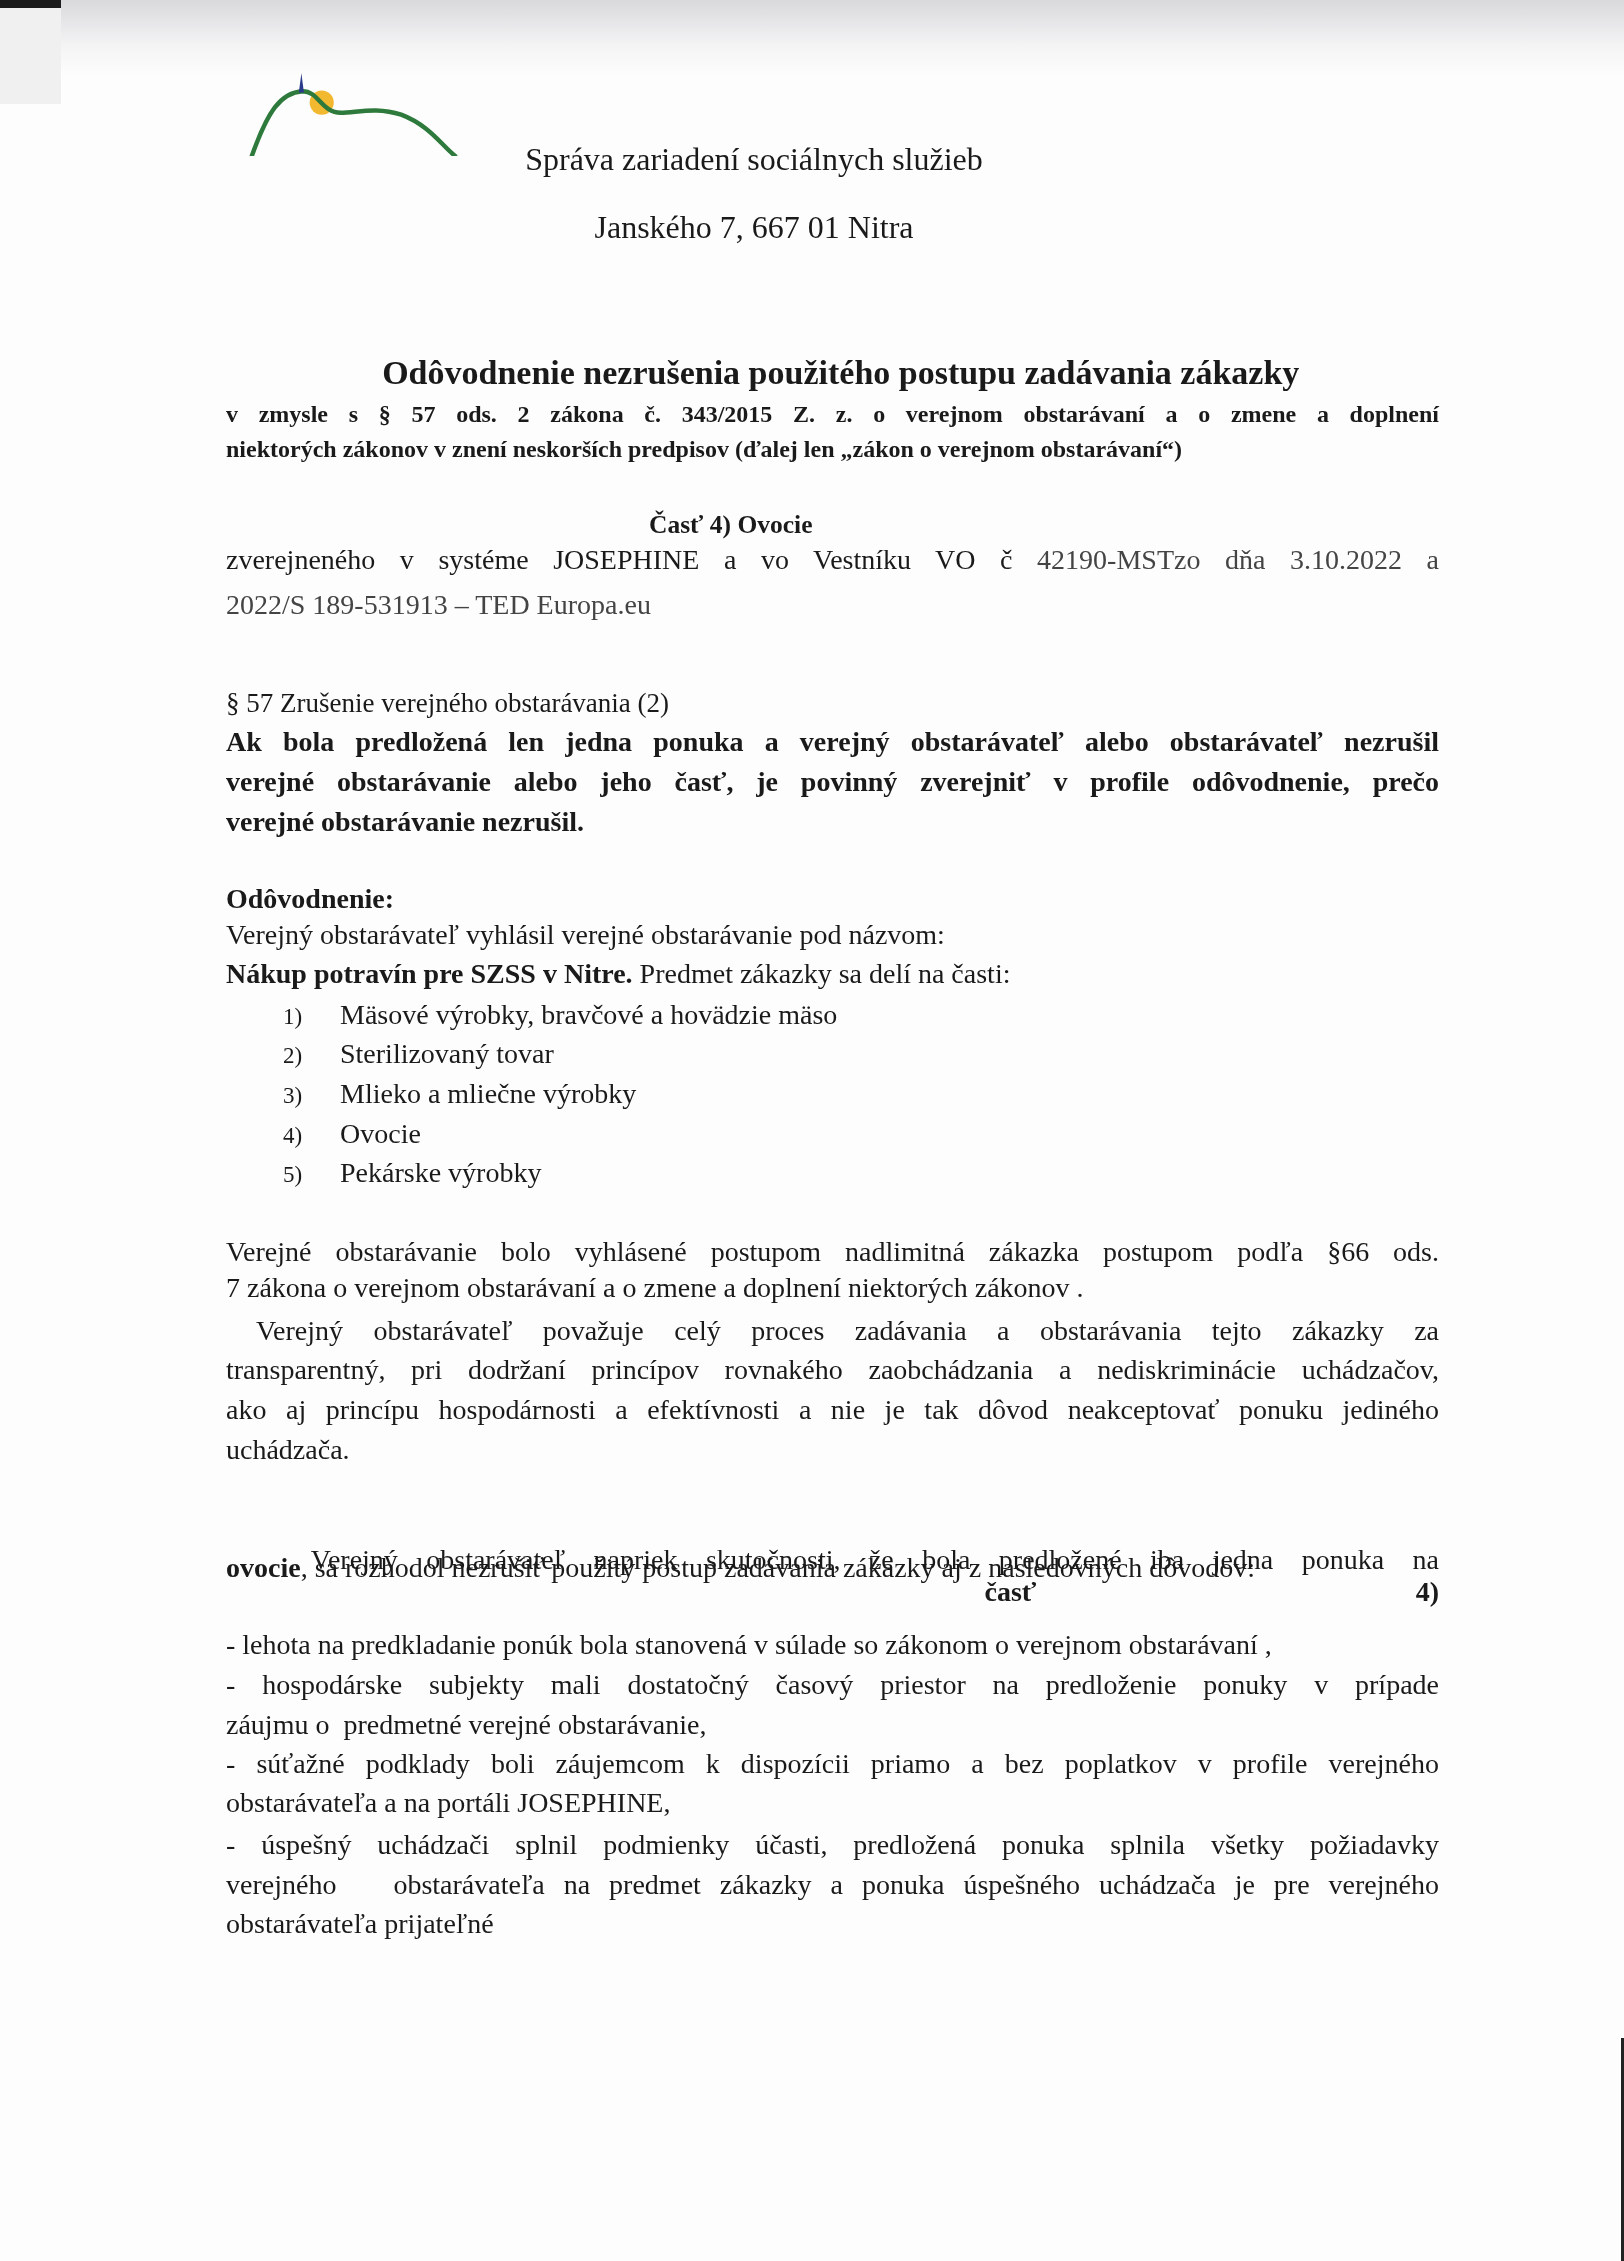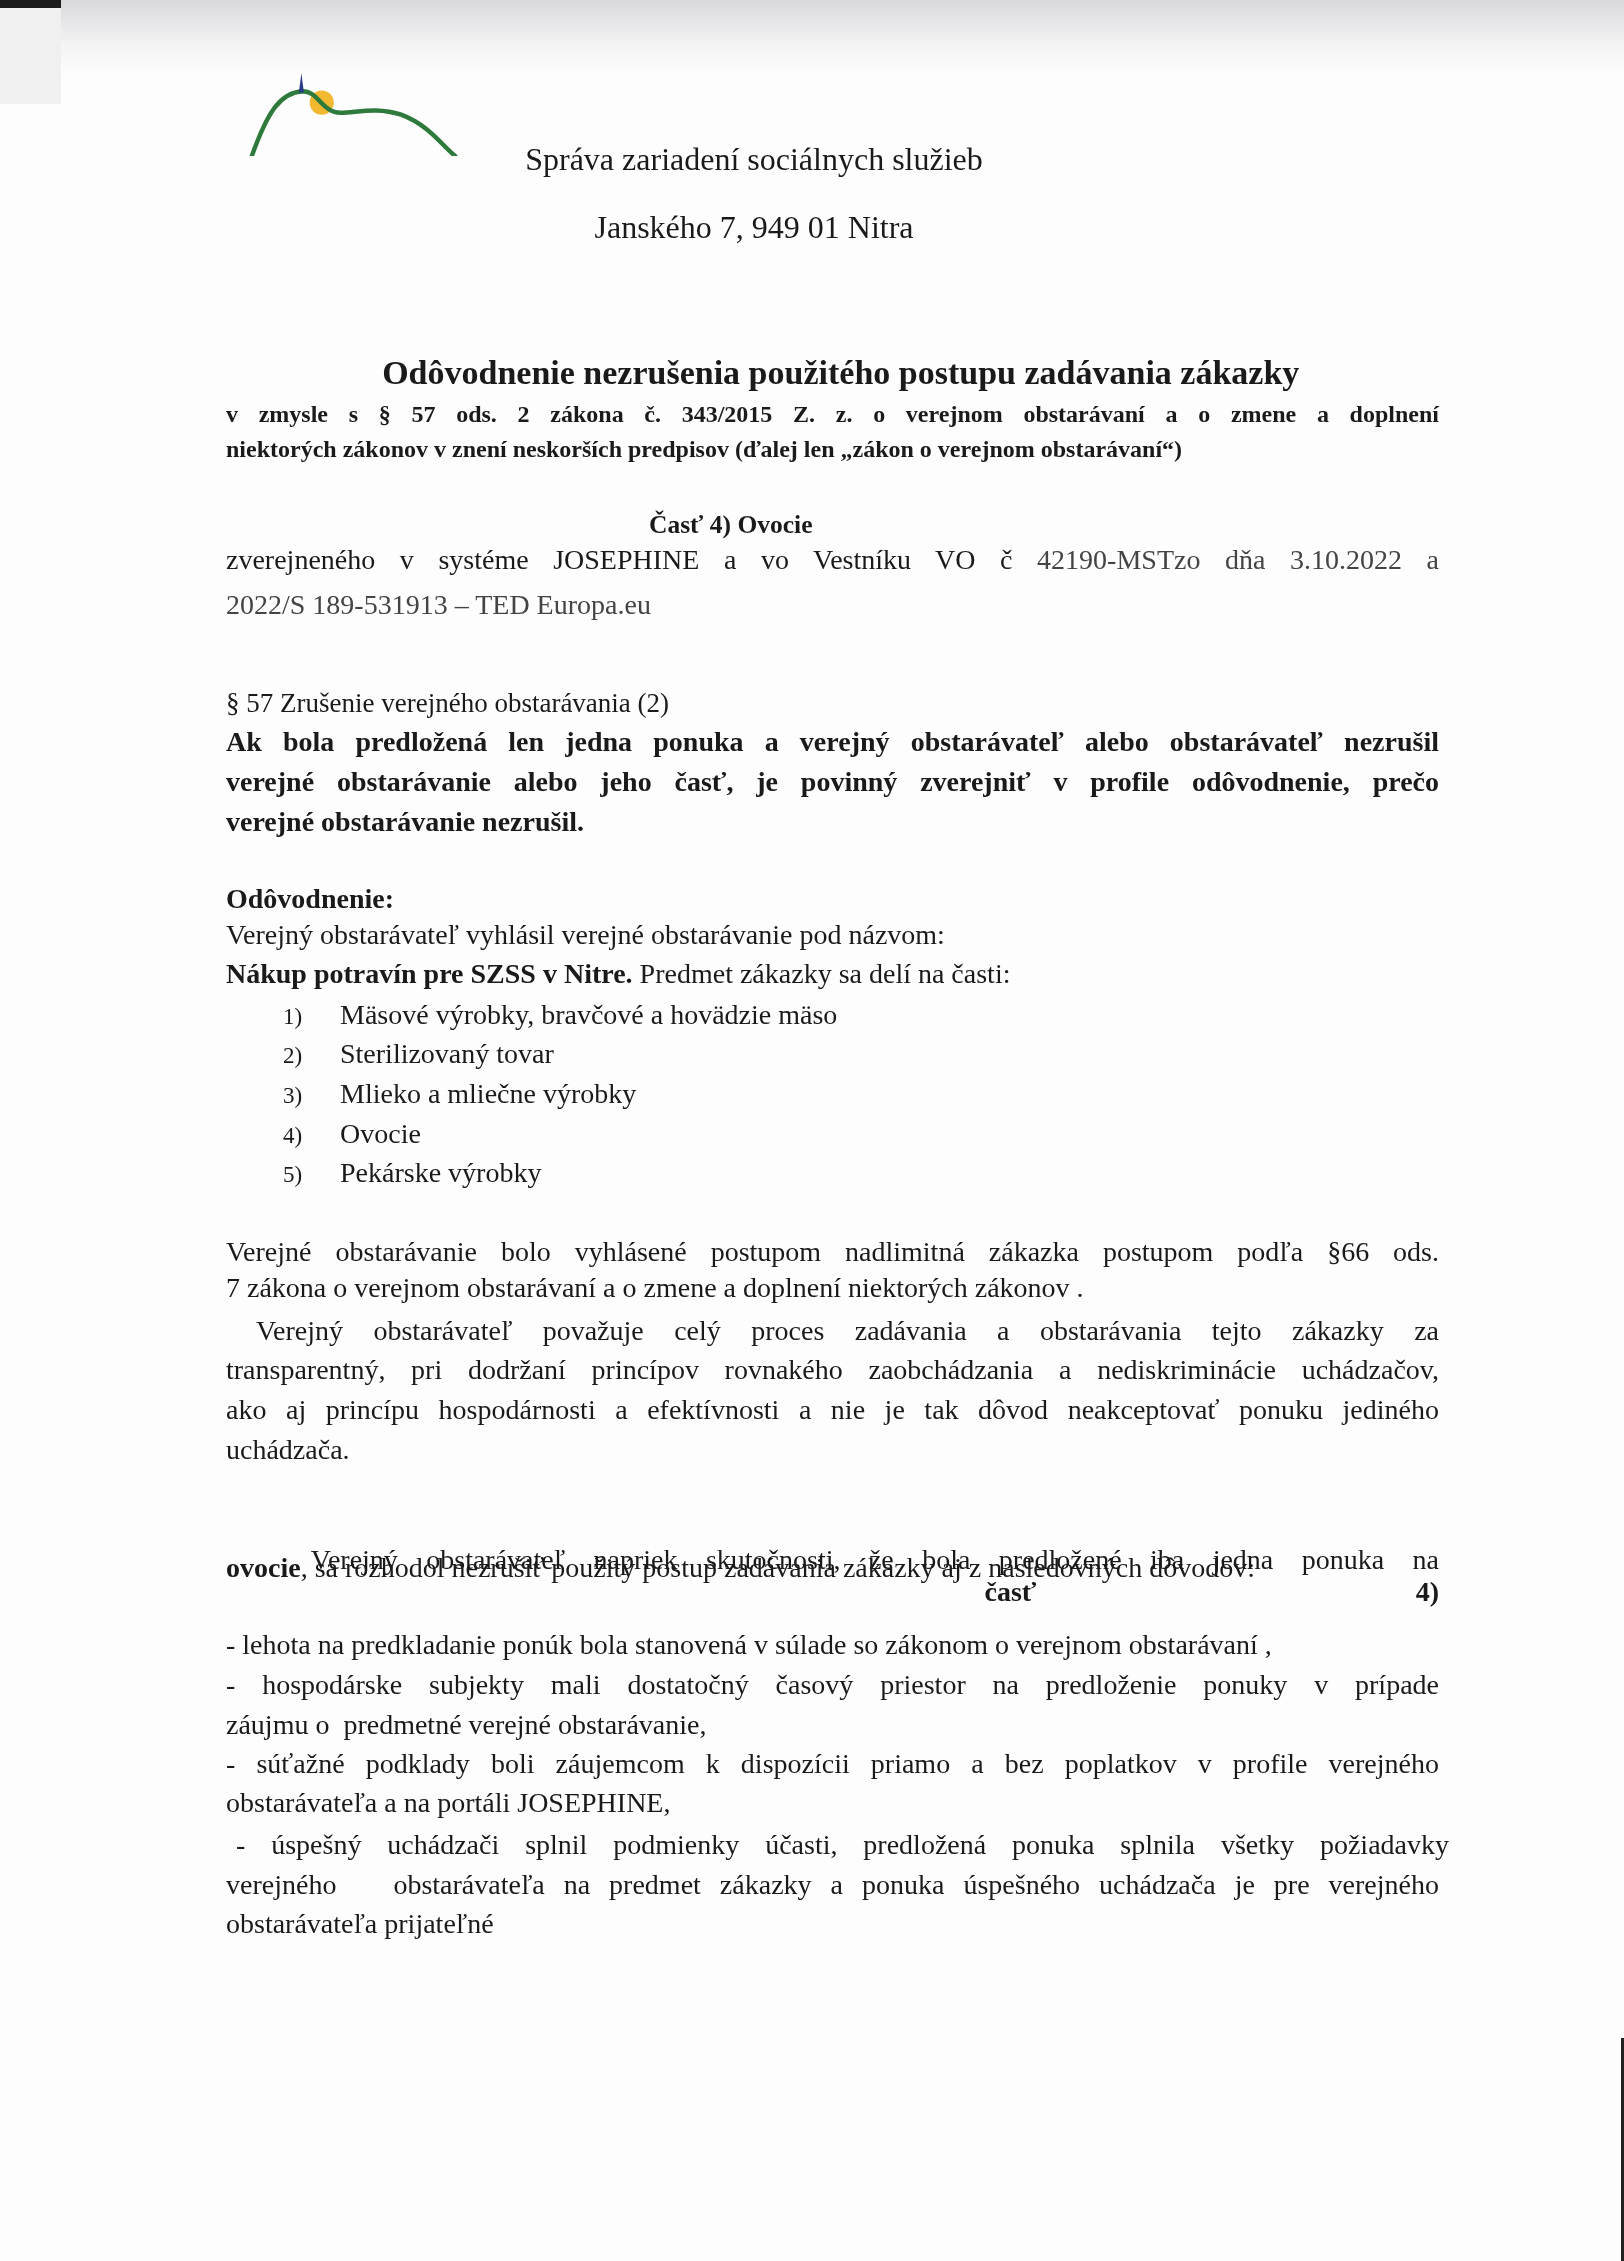--- a/index.html
+++ b/index.html
@@ -37,21 +37,21 @@
 <div class="corner-mark"></div>
 <div class="right-edge"></div>
 
 <svg class="logo" viewBox="0 0 340 140">
   <circle cx="120" cy="56" r="19" fill="#f2b830"></circle>
   <path d="M10 140 C 35 70, 55 40, 90 38 C 115 38, 120 72, 150 72 C 175 72, 205 62, 245 75 C 290 92, 310 125, 330 140" fill="none" stroke="#2e7a3c" stroke-width="7" stroke-linecap="round"></path>
   <path d="M84 40 L 88 10 L 92 40 Z" fill="#2a3a8a"></path>
 </svg>
 
 <div class="abs org" style="top:141px;">Správa zariadení sociálnych služieb</div>
-<div class="abs org" style="top:209px;">Janského 7, 949 01 Nitra</div>
+<div class="abs org" style="top:209px;">Janského 7, 667 01 Nitra</div>
 
 <div class="abs title" style="top:354px;">Odôvodnenie nezrušenia použitého postupu zadávania zákazky</div>
 <div class="abs subtitle" style="top:401px;">v zmysle s § 57 ods. 2 zákona č. 343/2015 Z. z. o verejnom obstarávaní a o zmene a doplnení</div>
 <div class="abs subtitle" style="top:436px; text-align-last:left;">niektorých zákonov v znení neskorších predpisov (ďalej len „zákon o verejnom obstarávaní“)</div>
 
 <div class="abs center b" style="top:510px; font-size:25.5px;">Časť 4) Ovocie</div>
 <div class="abs body j" style="top:544px;">
   <span>zverejneného v systéme JOSEPHINE a vo Vestníku VO č</span>
   <span class="ref">42190-MSTzo</span>
   <span class="ref">dňa 3.10.2022 a</span>
@@ -98,16 +98,16 @@
   <span> Verejný obstarávateľ napriek skutočnosti, že bola predložené iba jedna ponuka na</span>
   <span class="b">časť 4)</span>
 </div>
 <div class="abs body" style="top:1552px;"><span class="b">ovocie</span><span>, sa rozhodol nezrušiť použitý postup zadávania zákazky aj z nasledovných dôvodov:</span></div>
 
 <div class="abs body" style="top:1629px;">- lehota na predkladanie ponúk bola stanovená v súlade so zákonom o verejnom obstarávaní ,</div>
 <div class="abs body j" style="top:1669px;">- hospodárske subjekty mali dostatočný časový priestor na predloženie ponuky v prípade</div>
 <div class="abs body" style="top:1709px; white-space:pre;">záujmu o  predmetné verejné obstarávanie,</div>
 <div class="abs body j" style="top:1748px;">- súťažné podklady boli záujemcom k dispozícii priamo a bez poplatkov v profile verejného</div>
 <div class="abs body" style="top:1787px;">obstarávateľa a na portáli JOSEPHINE,</div>
-<div class="abs body j" style="top:1829px;margin-left:10px;">- úspešný uchádzači splnil podmienky účasti, predložená ponuka splnila všetky požiadavky</div>
+<div class="abs body j" style="top:1829px;">- úspešný uchádzači splnil podmienky účasti, predložená ponuka splnila všetky požiadavky</div>
 <div class="abs body j" style="top:1869px; white-space:pre;">verejného   obstarávateľa na predmet zákazky a ponuka úspešného uchádzača je pre verejného</div>
 <div class="abs body" style="top:1908px;">obstarávateľa prijateľné</div>
 
 
 </body></html>

